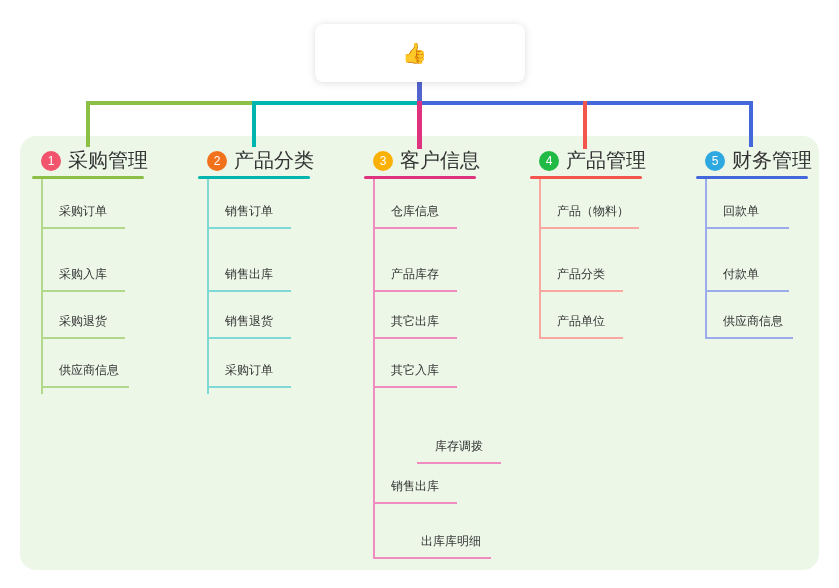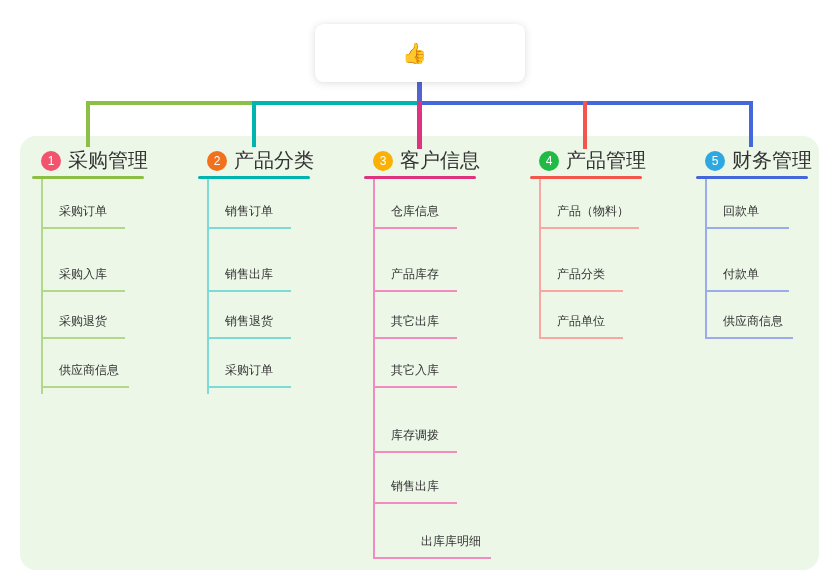--- a/index.html
+++ b/index.html
@@ -53,21 +53,21 @@
     background:var(--line);
   }
   .sub-vline{position:absolute;left:9px;top:43px;width:2px;background:var(--subline);}
   .item{
     position:absolute;left:9px;white-space:nowrap;
     padding:0 10px 6px 18px;min-width:56px;
     border-bottom:2px solid var(--subline);
     font-size:12px;line-height:20px;color:var(--node_text,#333);
   }
   .i0{top:65px;} .i1{top:128px;} .i2{top:175px;} .i3{top:224px;}
-  .i4{top:289px;} .i5{top:340px;} .i6{top:395px;padding-left:48px;}
+  .i4{top:300px;margin-left:44px;} .i5{top:340px;} .i6{top:395px;padding-left:48px;}
   .vl-4{height:215px;} .vl-7{height:380px;} .vl-3{height:160px;}
 </style>
 </head>
 <body style="--canvas_bg: #ffffff; --panel_bg: #ecf7e8; --card_bg: #ffffff; --root_line: #5364cf; --title_text: #2f3542; --node_text: #333333; --badge_text: #ffffff;">
 
 <div class="panel"></div>
 
 <div class="seg branch h0" style="--line: #8cbf45; --subline: #b2d98b; --badge: #f2536d;"></div>
 <div class="seg branch v0" style="--line: #8cbf45; --subline: #b2d98b; --badge: #f2536d;"></div>
 <div class="seg branch h1" style="--line: #00b5ad; --subline: #7fd9d4; --badge: #f2711c;"></div>

